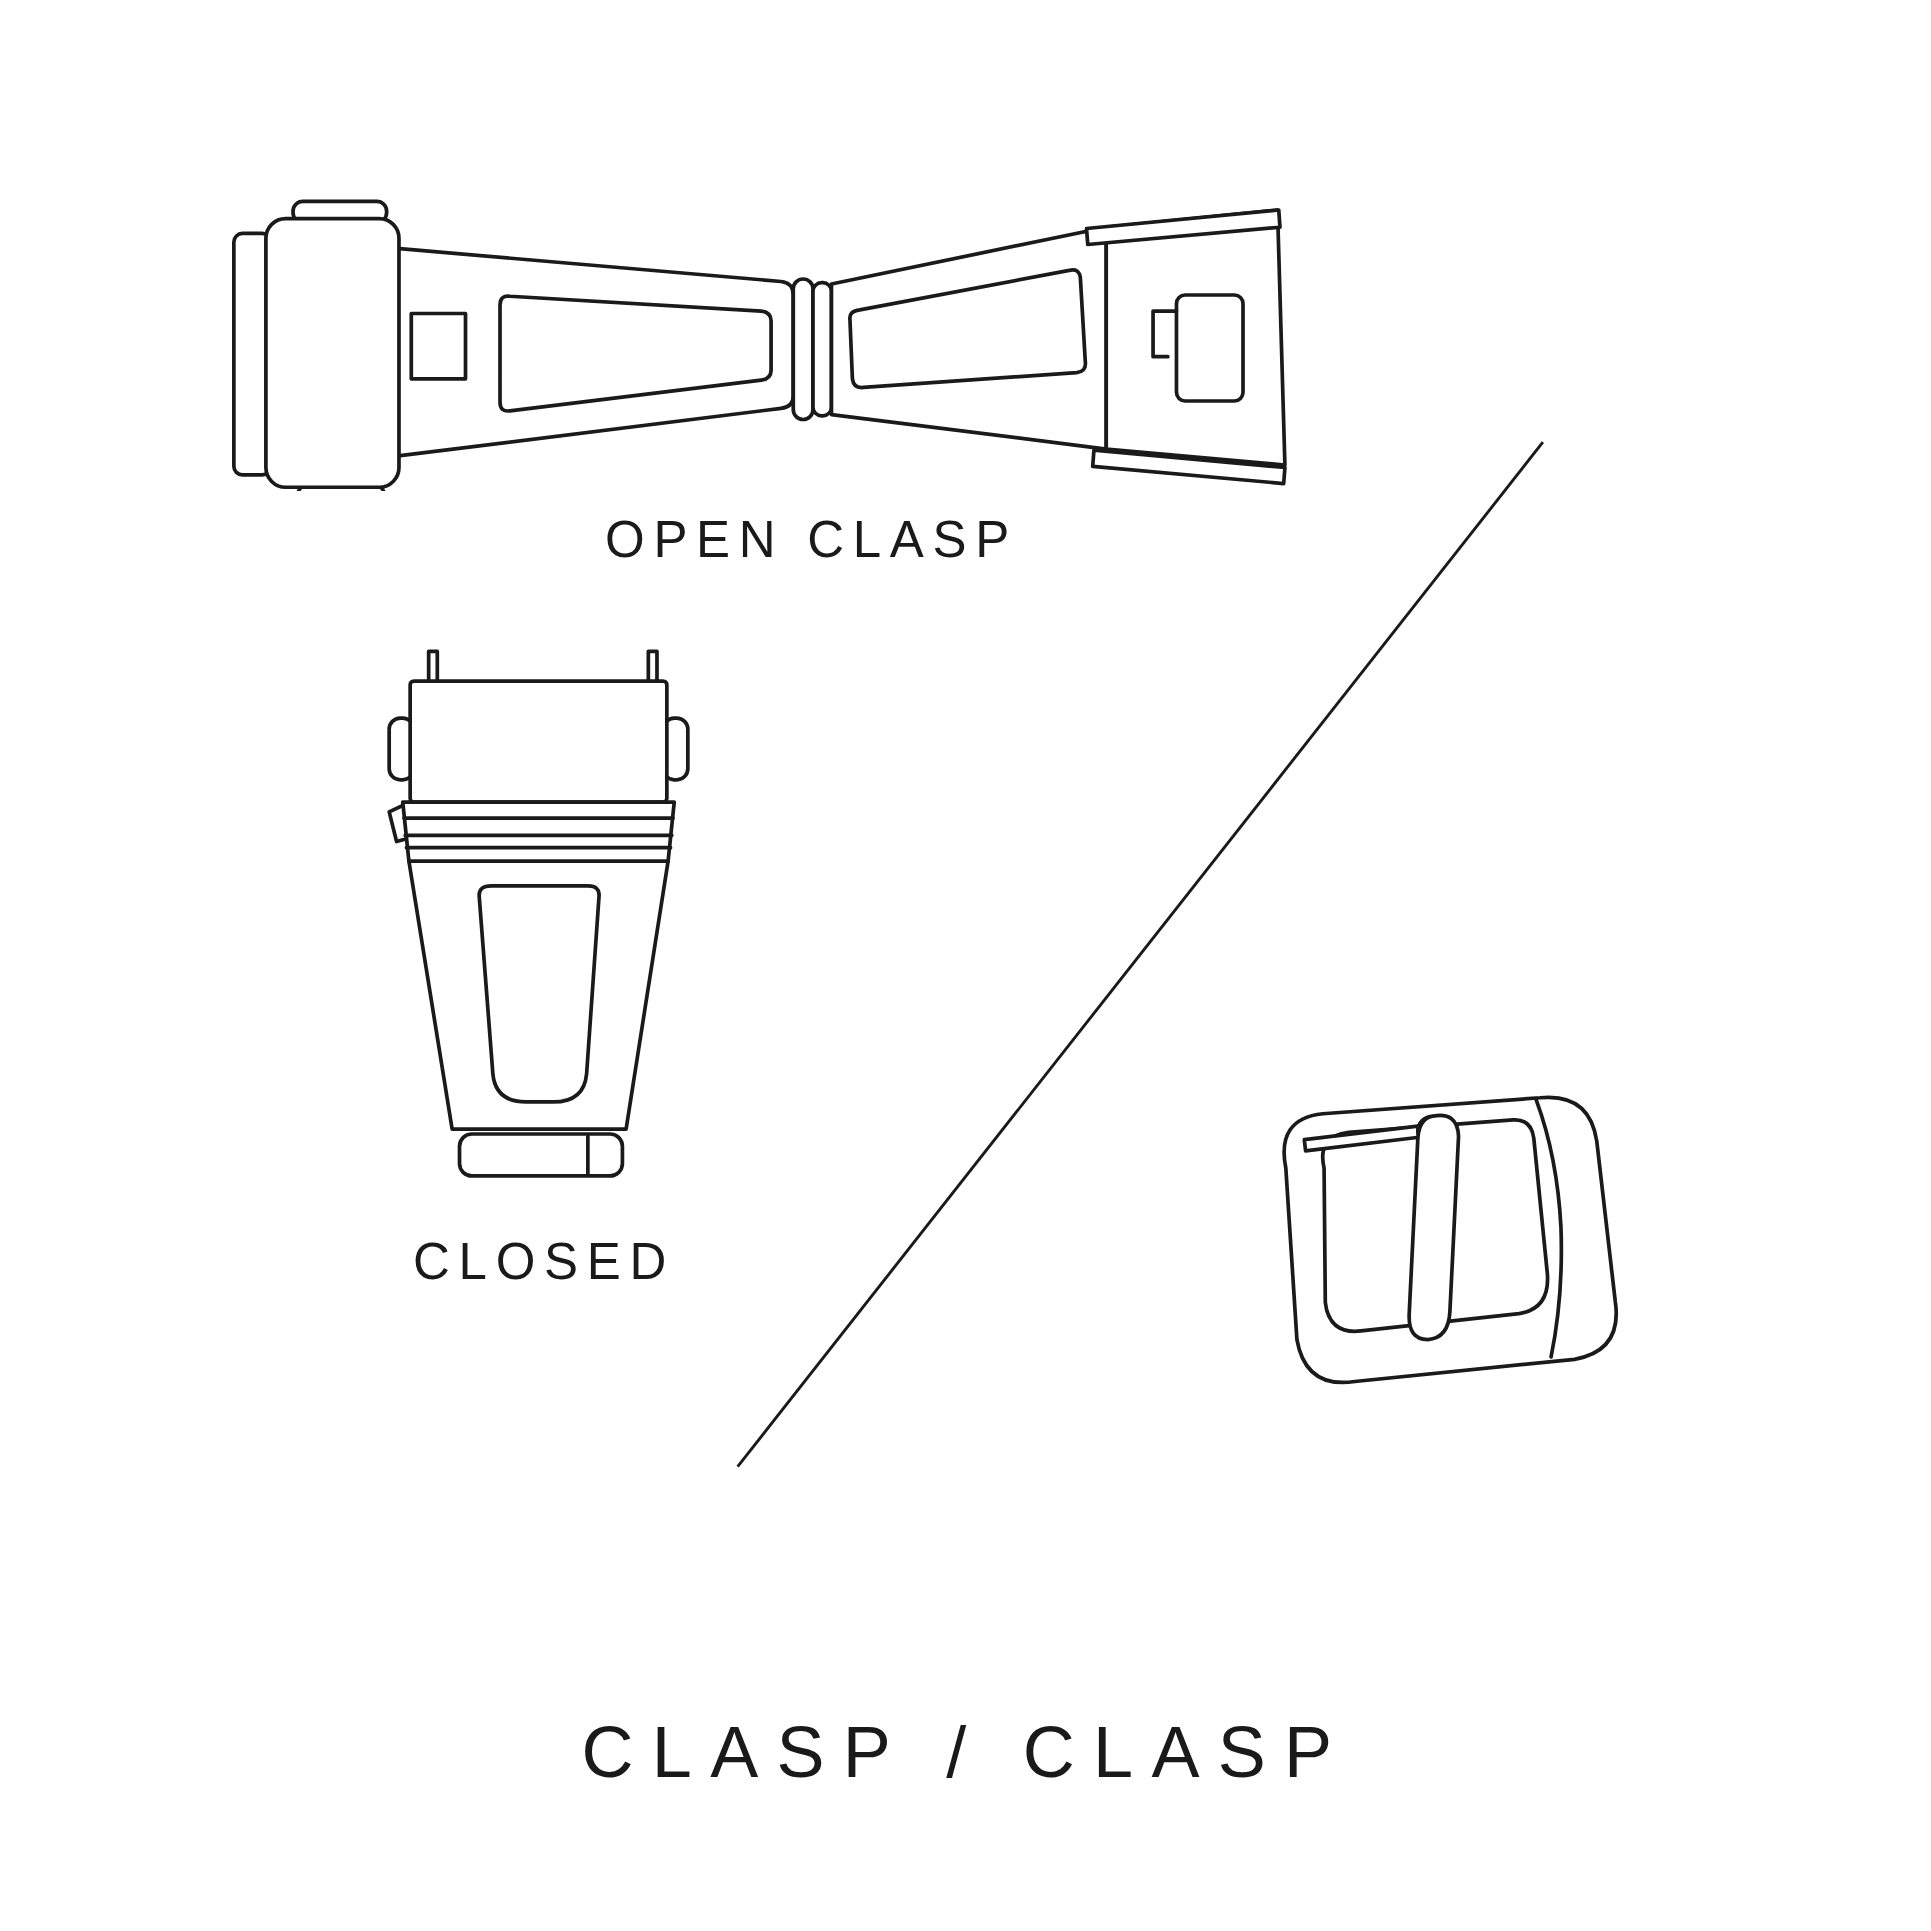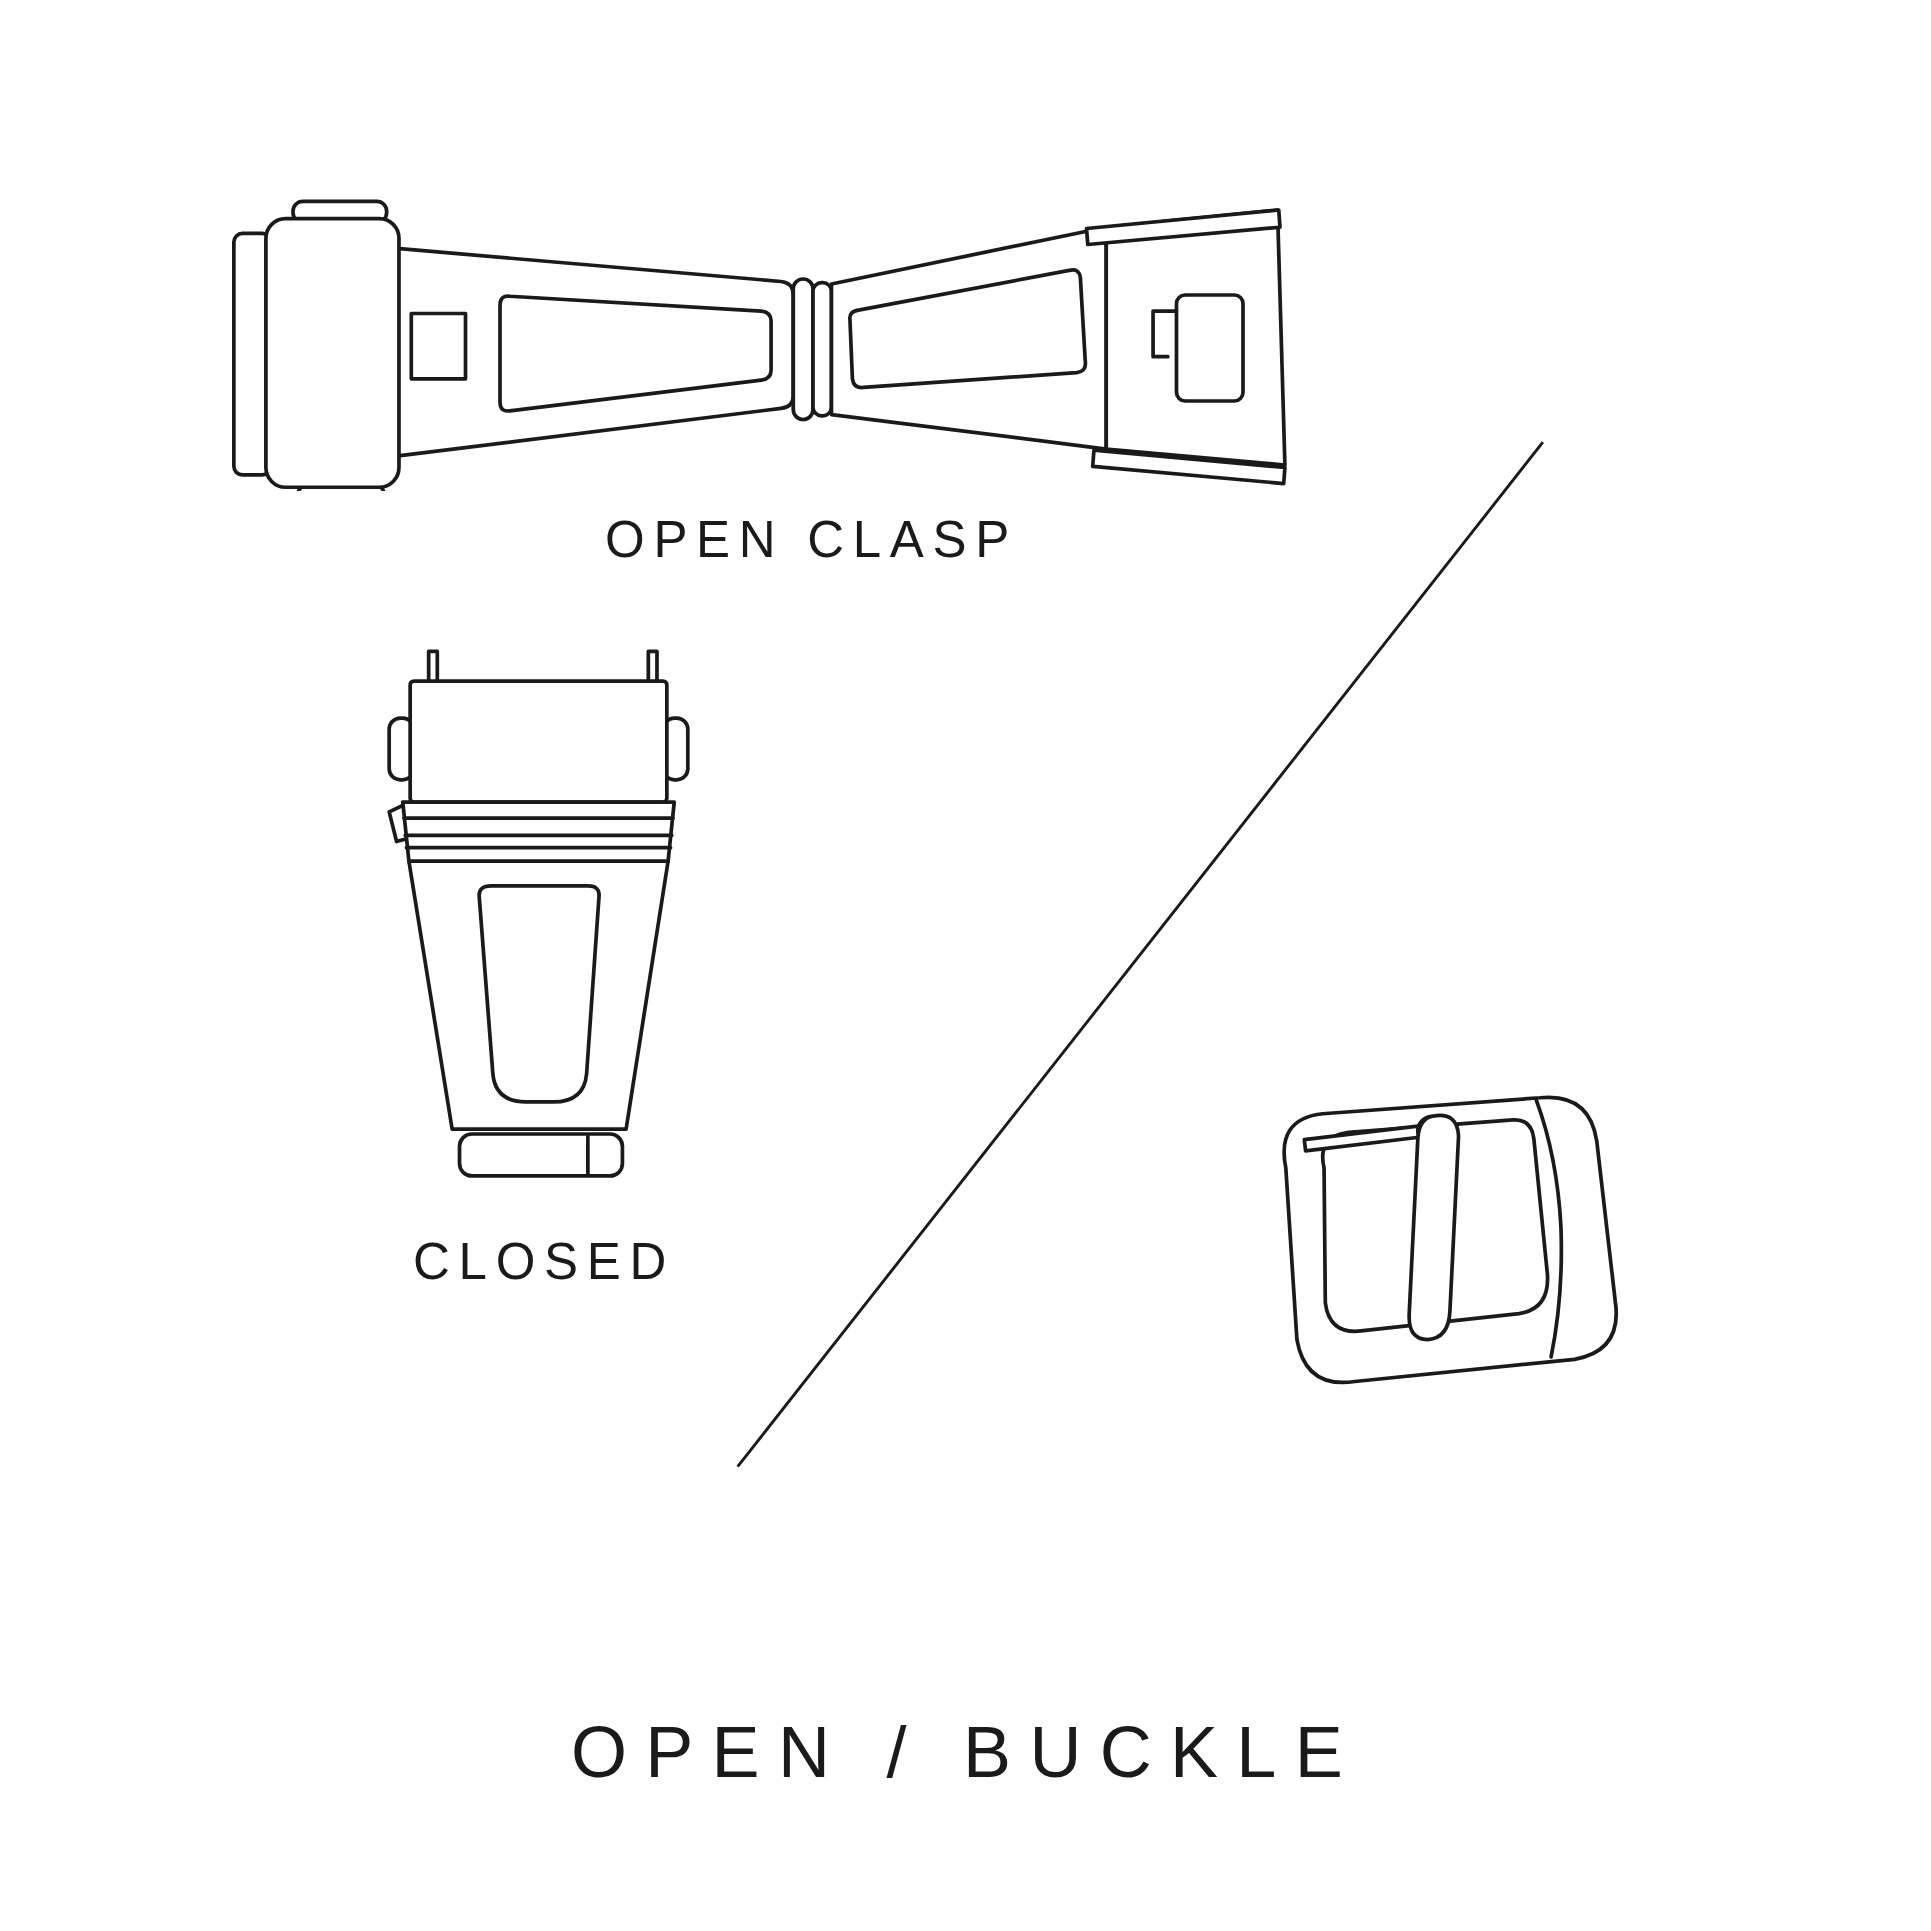--- a/index.html
+++ b/index.html
@@ -116,16 +116,16 @@
     <path d="M245,9 Q262,55 265,112 Q267,168 257,217"></path>
 
     <path d="M73,64 Q67,38 93,35 L226,25 Q241,24 243,40 L254,150 Q256,178 231,182 L103,196 Q77,199 74,173 Z"></path>
 
     <path class="solid" d="M57,41 L149,30 L150,39 L58,50 Z"></path>
     <circle class="solid" cx="161" cy="34" r="12"></circle>
 
     <path class="solid" d="M161,22 Q181,18 182,38 L175,180 Q174,202 157,203 Q141,203 142,182 L149,40 Q150,24 161,22 Z"></path>
   </svg>
 
-  <div class="page-title">OPEN / BUCKLE</div>
+  <div class="page-title">CLASP / CLASP</div>
 
 </div>
 
 
 </body></html>

